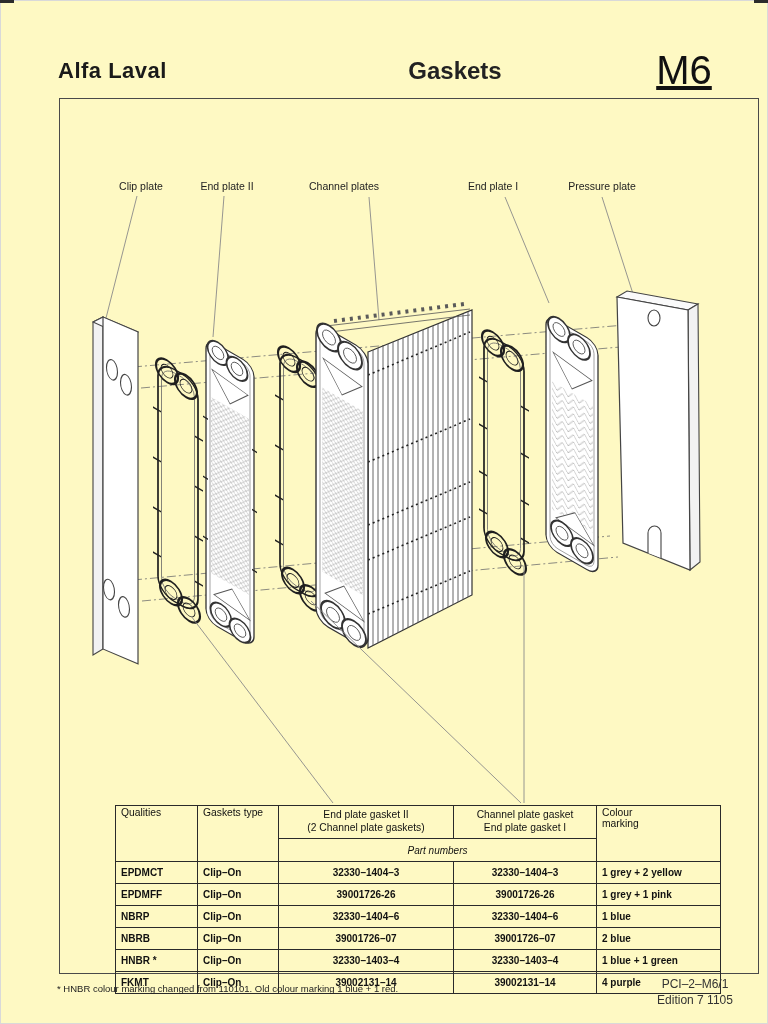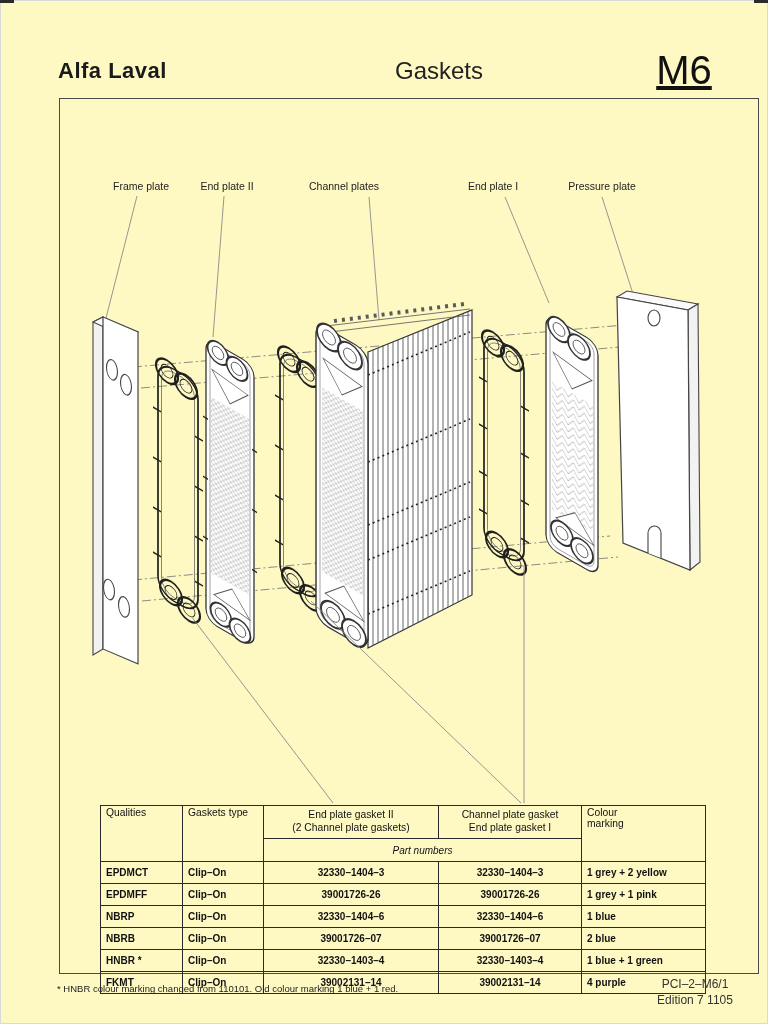--- a/index.html
+++ b/index.html
@@ -2,29 +2,29 @@
 <html><head>
 <meta charset="utf-8">
 <style>
   html,body{margin:0;padding:0;}
   body{font-family:"Liberation Sans", sans-serif; color:#1a1a1a; background:#e8e8e8;}
   .page{position:relative;width:768px;height:1024px;background:#fef9c3;overflow:hidden;
         box-shadow:inset 0 0 0 1px #d9d9d9;}
   .corner-mark{position:absolute;background:#2b2b2b;height:3px;}
   
   .logo{position:absolute;left:58px;top:58px;font-size:22px;font-weight:bold;letter-spacing:.5px;}
-  .doc-title{position:absolute;left:395px;top:57px;width:120px;text-align:left;font-size:24px;font-weight:400;color:#222;}
+  .doc-title{position:absolute;left:395px;top:57px;width:120px;text-align:center;font-size:24px;font-weight:700;color:#222;}
   .model{position:absolute;left:648px;top:48px;width:72px;text-align:center;font-size:40px;font-weight:400;color:#111;text-decoration:underline;}
   
   .frame-box{position:absolute;left:59px;top:98px;width:698px;height:874px;border:1px solid #4a4a4a;}
   
   .part-label{position:absolute;top:180px;transform:translateX(-50%);font-size:10.5px;color:#222;white-space:nowrap;}
   svg.diagram{position:absolute;left:0;top:0;pointer-events:none;}
   
-  table.parts{position:absolute;left:100px;top:805px;width:605px;border-collapse:collapse;table-layout:fixed;font-size:10px;border-radius:27px;}
+  table.parts{position:absolute;left:115px;top:805px;width:605px;border-collapse:collapse;table-layout:fixed;font-size:10px;border-radius:27px;}
   table.parts td{border:1px solid #2a2a2a;padding:1px 5px;color:#111;}
   td.hd{font-size:10.3px;vertical-align:top;padding-top:3px;}
   td.hd-c{font-size:10.3px;text-align:center;vertical-align:middle;line-height:1.25;}
   td.sub{text-align:center;height:20px;font-style:italic;}
   tr.data td{height:19px;font-weight:bold;}
   td.c{text-align:center;}
   
   .footnote{position:absolute;left:57px;top:983px;font-size:9.5px;color:#222;}
   .doc-ref{position:absolute;left:640px;top:976px;width:110px;text-align:center;font-size:12px;line-height:1.35;color:#333;}
 </style>
@@ -35,21 +35,21 @@
 
   <div class="corner-mark" style="left:0;top:0;width:14px;"></div>
   <div class="corner-mark" style="right:0;top:0;width:14px;"></div>
 
   <div class="logo">Alfa Laval</div>
   <div class="doc-title">Gaskets</div>
   <div class="model">M6</div>
 
   <div class="frame-box"></div>
 
-  <span class="part-label" style="left:141px">Frame plate</span>
+  <span class="part-label" style="left:141px">Clip plate</span>
   <span class="part-label" style="left:227px">End plate II</span>
   <span class="part-label" style="left:344px">Channel plates</span>
   <span class="part-label" style="left:493px">End plate I</span>
   <span class="part-label" style="left:602px">Pressure plate</span>
 
   <svg class="diagram" width="768" height="1024" viewBox="0 0 768 1024">
     <defs>
       <pattern id="mesh" width="5" height="5" patternUnits="userSpaceOnUse">
         <path d="M0,0 L5,5 M5,0 L0,5" stroke="#9a9a9a" stroke-width="0.5" fill="none"></path>
       </pattern>

